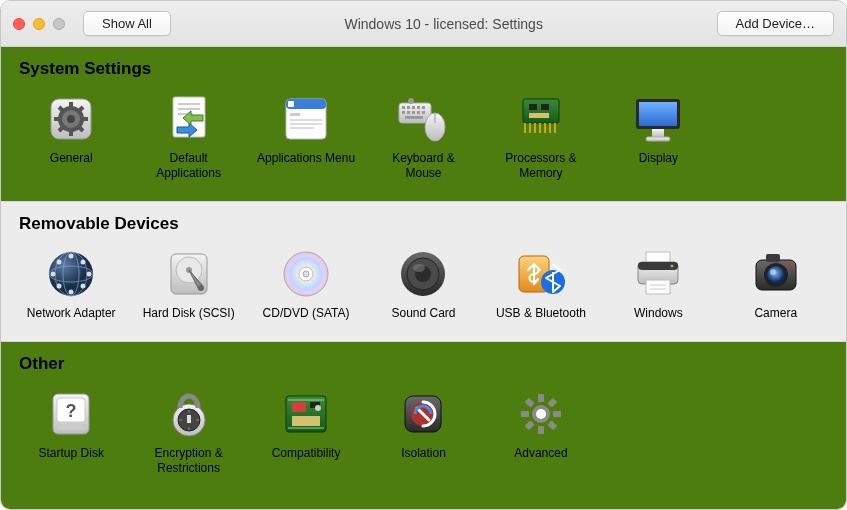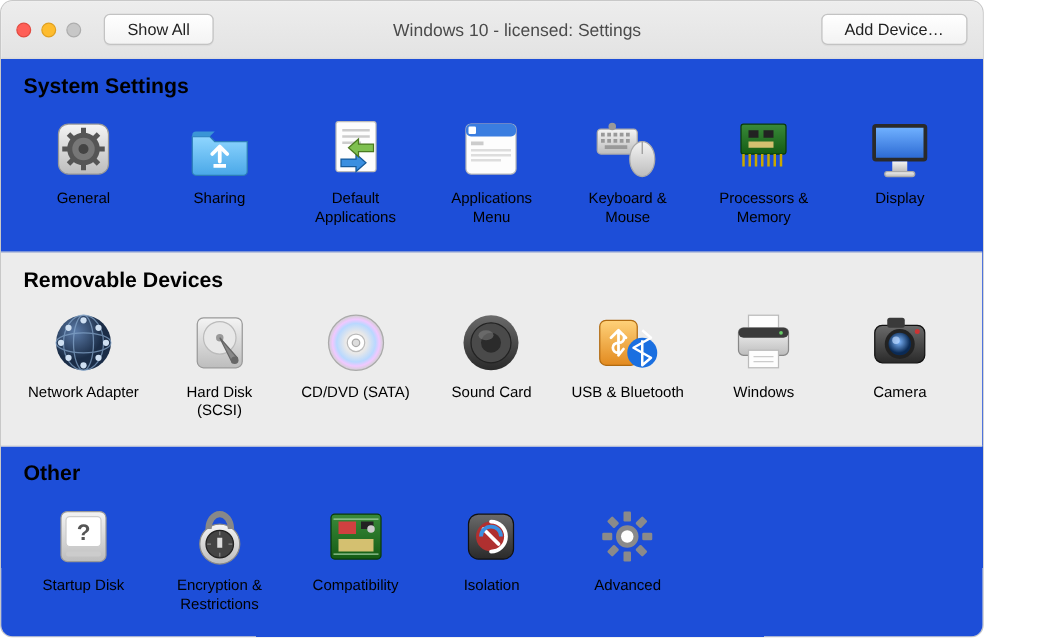--- a/index.html
+++ b/index.html
@@ -4,21 +4,21 @@
 <style>
   * { box-sizing: border-box; margin: 0; padding: 0; }
   body {
     font-family: -apple-system, "Helvetica Neue", Arial, sans-serif;
     background: #fff;
     width: 847px;
     height: 510px;
     overflow: hidden;
   }
   .window {
-    width: 787px;
+    width: 847px;
     height: 510px;
     background: #fff;
     border-radius: 10px;
     border: 1px solid #c8c8c8;
     overflow: hidden;
     display: flex;
     flex-direction: column;
   }
   .titlebar {
     height: 46px;
@@ -44,21 +44,21 @@
     cursor: default;
     box-shadow: 0 1px 0 rgba(0,0,0,0.04);
   }
   .title-text {
     flex: 1;
     text-align: center;
     font-size: 14px;
     color: #4b4b4b;
     font-weight: 500;
   }
-  .content { flex: 1; overflow-y: auto; background: #1d4ed8; }
+  .content { flex: 1; overflow-y: auto; background: #4d7c0f; }
   .section {
     border-bottom: 1px solid #d9d9d9;
     padding: 12px 18px 16px 18px;
   }
   .section.alt { background: #ececec; }
   .section:last-child { border-bottom: none; }
   .section-title {
     font-size: 17px;
     font-weight: 700;
     color: #000;
@@ -124,31 +124,20 @@
     <line x1="26" y1="9" x2="26" y2="43"></line>
                   <line x1="9" y1="26" x2="43" y2="26"></line>
     <line x1="14" y1="14" x2="38" y2="38"></line>
                   <line x1="38" y1="14" x2="14" y2="38"></line>
   </g>
   <circle cx="26" cy="26" r="9" fill="#777"></circle>
   <circle cx="26" cy="26" r="4" fill="#444"></circle>
 </svg>
             </div>
             <div class="item-label">General</div>
-          </div>
-          <div class="item">
-            <div class="icon-wrap">
-              <svg width="52" height="52" viewBox="0 0 52 52">
-  <path d="M4 16 h14 l4 4 h26 v24 a3 3 0 0 1 -3 3 H7 a3 3 0 0 1 -3 -3 z" fill="url(#folder)" stroke="#2c7db8"></path>
-  <path d="M4 16 h14 l4 -4 h-15 a3 3 0 0 0 -3 3 z" fill="#3a95d6"></path>
-  <path d="M26 24 v12 M20 30 l6 -6 l6 6" stroke="#fff" stroke-width="3" fill="none" stroke-linecap="round" stroke-linejoin="round"></path>
-  <rect x="21" y="38" width="10" height="3" fill="#fff"></rect>
-</svg>
-            </div>
-            <div class="item-label">Sharing</div>
           </div>
           <div class="item">
             <div class="icon-wrap">
               <svg width="52" height="52" viewBox="0 0 52 52">
   <rect x="10" y="4" width="32" height="40" rx="2" fill="#fdfdfd" stroke="#bbb"></rect>
   <line x1="15" y1="11" x2="37" y2="11" stroke="#ccc" stroke-width="2"></line>
   <line x1="15" y1="16" x2="37" y2="16" stroke="#ccc" stroke-width="2"></line>
   <line x1="15" y1="21" x2="30" y2="21" stroke="#ccc" stroke-width="2"></line>
   <path d="M14 34 l12 0 l0 -4 l8 7 l-8 7 l0 -4 l-12 0 z" fill="#3a8fe0" stroke="#155a9a"></path>
   <path d="M34 28 l-12 0 l0 -4 l-8 7 l8 7 l0 -4 l12 0 z" fill="#7fc050" stroke="#4a7a20" transform="translate(6,-6)"></path>

